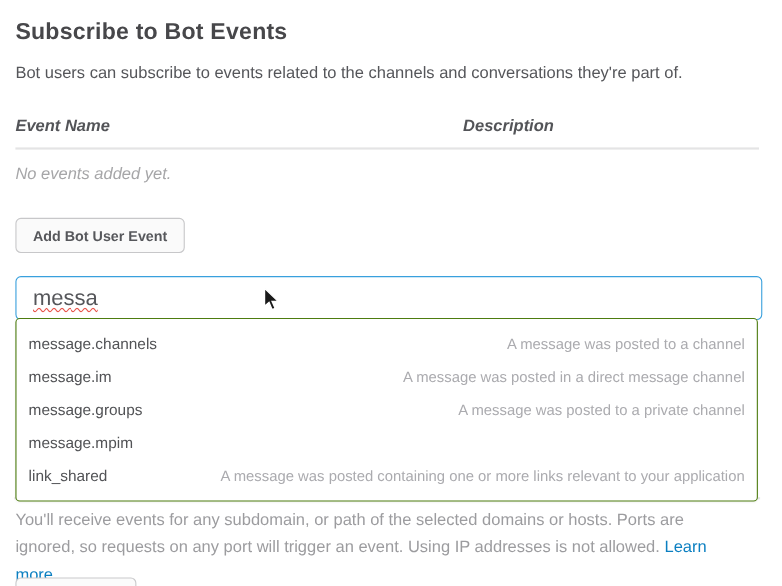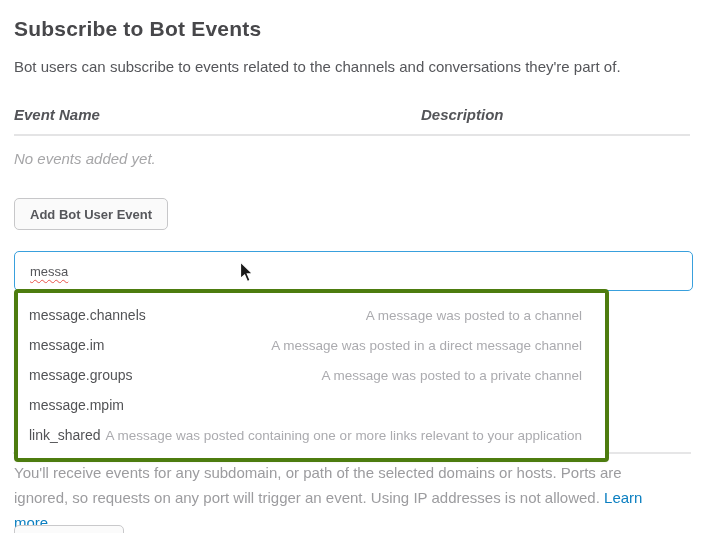--- a/index.html
+++ b/index.html
@@ -66,40 +66,40 @@
   .search-input {
     margin-top: 21px;
     width: 679px;
     height: 40px;
     border: 1px solid #39a0dd;
     border-radius: 5px;
     background: #ffffff;
     display: flex;
     align-items: center;
     padding: 0 15px;
-    font-size: 13px;
+    font-size: 20px;
     color: #55565a;
   }
   .search-input .typed {
     text-decoration: underline;
     text-decoration-style: wavy;
     text-decoration-color: #e8544a;
     text-decoration-thickness: 1px;
     text-underline-offset: 3px;
   }
 
   .dropdown {
     position: absolute;
     left: 0;
     top: 289px;
-    width: 595px;
+    width: 675px;
     background: #ffffff;
-    border: 4px solid #4d7c0f;
+    border: 1px solid #4d7c0f;
     border-radius: 4px;
-    padding: 7px 12px 8px 0;
+    padding: 7px 0 8px 0;
     box-shadow: 0 1px 2px rgba(0,0,0,0.04);
     z-index: 2;
   }
   .dd-row {
     height: 30px;
     display: flex;
     align-items: center;
     justify-content: space-between;
     padding: 0 11px;
     cursor: pointer;

